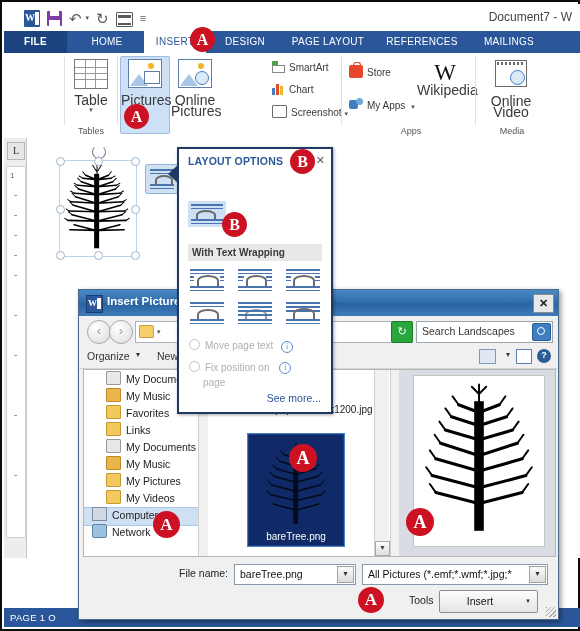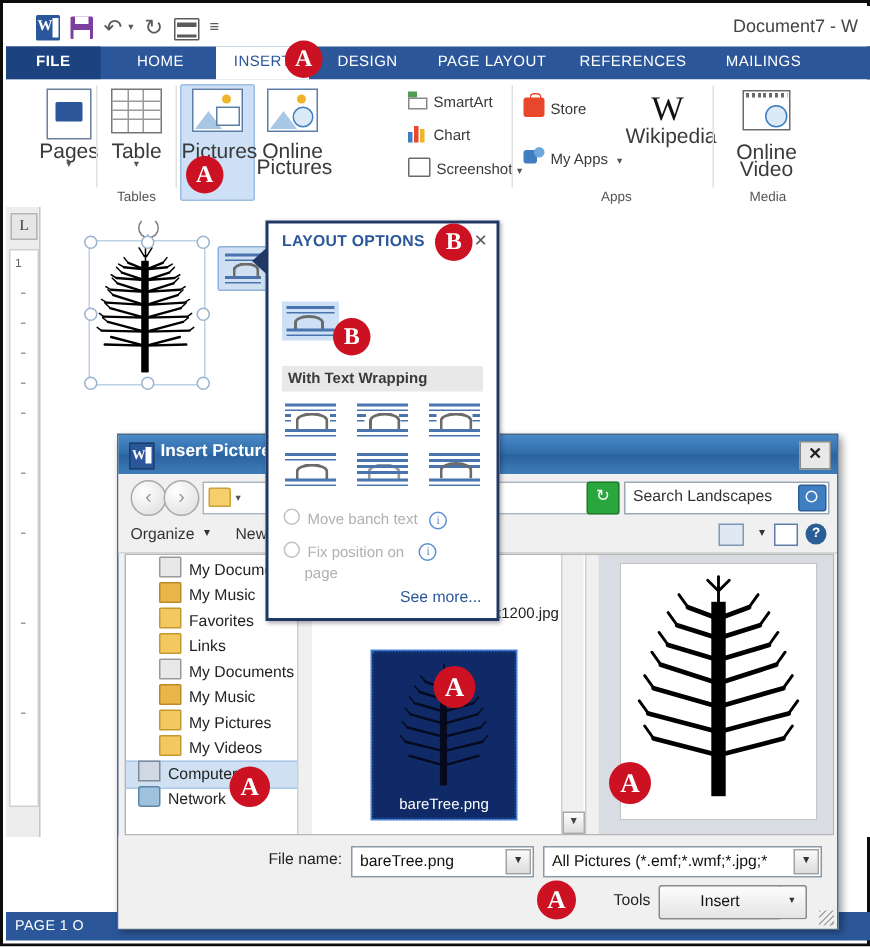--- a/index.html
+++ b/index.html
@@ -239,27 +239,20 @@
       <div class="rtab" style="left: 72px; width: 62px;">HOME</div>
       <div class="rtab active" style="left: 140px; width: 62px;">INSERT</div>
       <div class="rtab" style="left: 208px; width: 66px;">DESIGN</div>
       <div class="rtab" style="left: 277px; width: 94px;">PAGE LAYOUT</div>
       <div class="rtab" style="left: 373px; width: 90px;">REFERENCES</div>
       <div class="rtab" style="left: 465px; width: 80px;">MAILINGS</div>
     </div>
 
   <div id="ribbon-body">
 
-    <div class="big-btn" style="left:18px;">
-      <div class="bi">
-          <div class="ico-page"></div>
-        </div>
-      <span class="lbl">Pages</span>
-      <span class="cv">▾</span>
-    </div>
     <div class="grp-sep" style="left:60px;"></div>
 
     <div class="big-btn" style="left:63px;">
       <div class="bi">
         <div class="ico-table">
           <div class="ico-table-line" style="top:7px"></div>
           <div class="ico-table-line" style="top:13px"></div>
           <div class="ico-table-line" style="top:19px"></div>
           <div class="ico-table-col" style="left:10px"></div>
           <div class="ico-table-col" style="left:20px"></div>
@@ -611,21 +604,21 @@
   <div class="wrap-ico" style="left:105px;top:151px;">
     <span class="wi-line" style="left:2px;right:2px;top:2px"></span>
       <span class="wi-line" style="left:2px;right:2px;top:6px"></span>
     <span class="wi-line" style="left:2px;right:2px;top:10px"></span>
     <span class="wi-arc" style="left:9px;top:8px;width:18px;height:9px;"></span>
     <span class="wi-line" style="left:2px;right:2px;bottom:5.5px"></span>
       <span class="wi-line" style="left:2px;right:2px;bottom:2px"></span>
   </div>
 
   <div class="radio-row" style="left:10px;top:190px;">
-    <span class="radio"></span><span>Move banch text</span>
+    <span class="radio"></span><span>Move page text</span>
     <span class="info-i" style="margin-left:5px">i</span>
   </div>
   <div class="radio-row" style="left:10px;top:212px;">
     <span class="radio"></span><span>Fix position on</span>
     <span class="info-i" style="position:absolute;right:-22px;top:1px;">i</span>
   </div>
   <div class="radio-row" style="left:24px;top:228px;">
     <span>page</span>
   </div>
   <span id="see-more">See more...</span>

